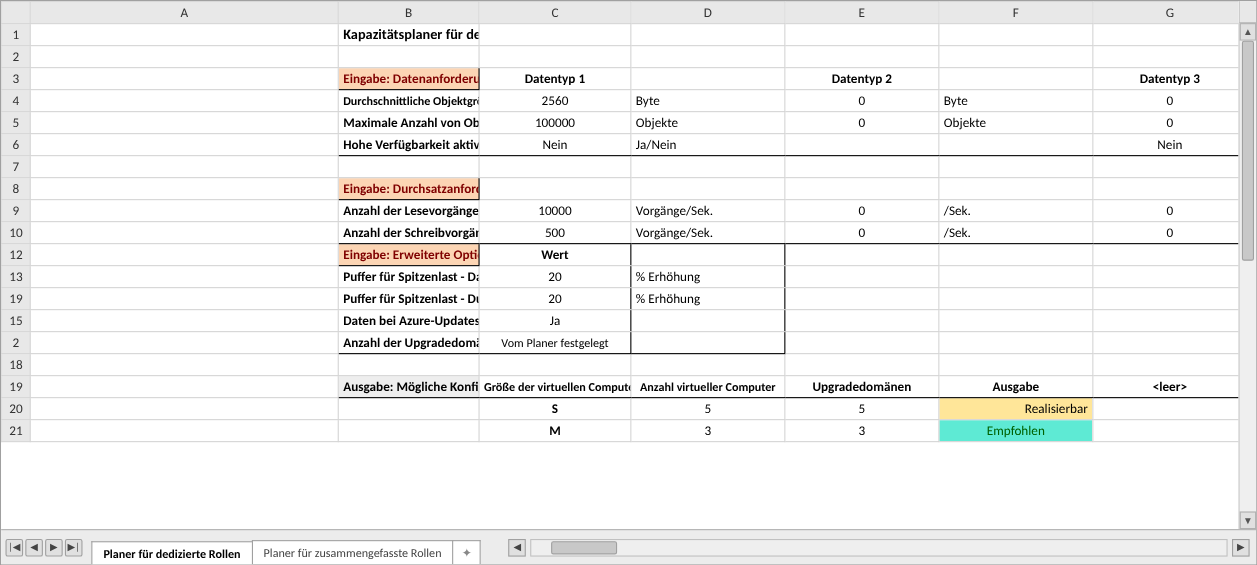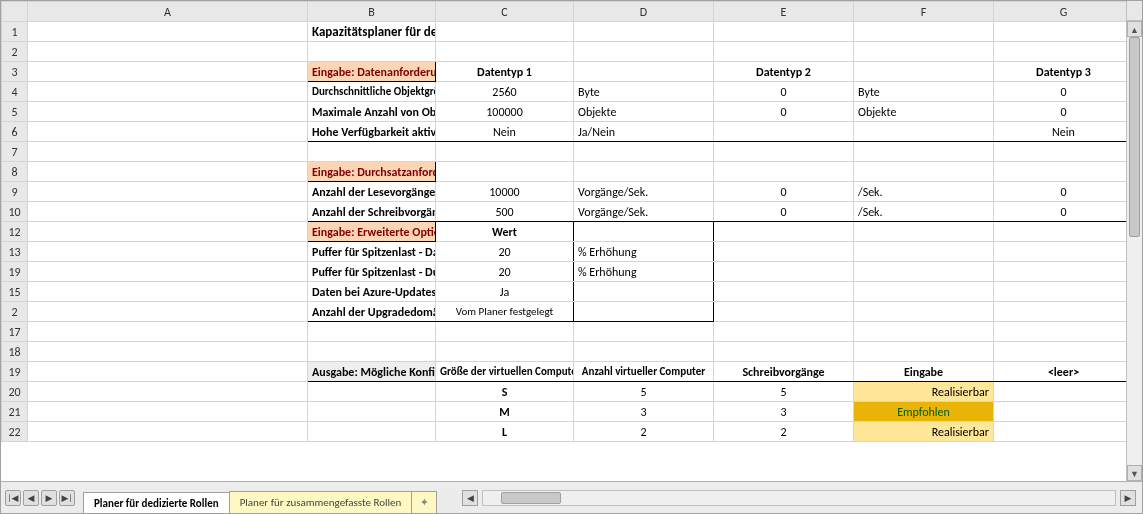--- a/index.html
+++ b/index.html
@@ -33,29 +33,29 @@
   .bold { font-weight: bold; }
   .center { text-align: center; }
   .right { text-align: center; }
   .title { font-weight: bold; font-size: 13px; }
   .section-hdr { background: #fcd5b4; font-weight: bold; color: #7f0000; border: 1px solid #000 !important; }
   .b-top { border-top: 1px solid #000 !important; }
   .b-bot { border-bottom: 1px solid #000 !important; }
   .b-left { border-left: 1px solid #000 !important; }
   .b-right { border-right: 1px solid #000 !important; margin-left: 36px; }
   .realisierbar { background: #ffe699; text-align: right; }
-  .empfohlen  { background: #eab308; color: #006100; text-align: center; }
+  .empfohlen  { background: #5eead4; color: #006100; text-align: center; }
   .small { font-size: 11px; }
 
   
   .tabbar { position: absolute; left: 0; right: 0; bottom: 0; height: 32px; background: #ececec; border-top: 1px solid #b0b0b0; display: flex; align-items: center; font-size: 11px; }
   .tabnav { display: flex; gap: 2px; padding: 0 4px; }
   .tabnav .navbtn { width: 16px; height: 16px; background: #e0e0e0; border: 1px solid #a0a0a0; border-radius: 2px; display: flex; align-items: center; justify-content: center; font-size: 9px; color: #444; cursor: pointer; }
   .tabs { display: flex; align-items: flex-end; height: 100%; margin-left: 4px; }
-  .tab { padding: 4px 10px; background: #fef9c3; border: 1px solid #a0a0a0; border-bottom: none; margin-right: -1px; color: #444; cursor: pointer; }
+  .tab { padding: 4px 10px; background: #ffffff; border: 1px solid #a0a0a0; border-bottom: none; margin-right: -1px; color: #444; cursor: pointer; }
   .tab.active { background: #fff; font-weight: bold; color: #000; border-top: 1px solid #a0a0a0; position: relative; top: 1px; }
   .tab.new { width: 26px; text-align: center; padding: 4px 4px; color: #888; }
   .hscroll { flex: 1; display: flex; align-items: center; justify-content: flex-start; padding: 0 6px; gap: 4px; margin-left: 20px; }
   .hscroll .hbtn { width: 16px; height: 16px; background: #e0e0e0; border: 1px solid #a0a0a0; display: flex; align-items: center; justify-content: center; font-size: 9px; color: #444; }
   .hscroll .htrack { flex: 1; height: 16px; background: #efefef; border: 1px solid #c0c0c0; position: relative; }
   .hscroll .hthumb { position: absolute; left: 18px; top: 1px; bottom: 1px; width: 60px; background: #c8c8c8; border: 1px solid #a0a0a0; border-radius: 2px; }
 </style>
 </head>
 <body>
 
@@ -264,50 +264,39 @@
           <td class="bold b-left b-bot">Anzahl der Upgradedomänen</td>
           <td class="right b-bot b-right small">Vom Planer festgelegt</td>
           <td class="b-bot b-right"></td>
           <td></td>
             <td></td>
             <td></td>
             <td></td>
         </tr>
 
         <tr>
-            <th class="rowhdr">17</th>
-            <td></td>
-            <td></td>
-            <td></td>
-            <td></td>
-            <td></td>
-            <td></td>
-            <td></td>
-            <td></td>
-          </tr>
-        <tr>
             <th class="rowhdr">18</th>
             <td></td>
             <td></td>
             <td></td>
             <td></td>
             <td></td>
             <td></td>
             <td></td>
             <td></td>
           </tr>
 
         <tr>
           <th class="rowhdr">19</th>
           <td></td>
           <td class="bold b-left b-top b-bot" style="background:#eee;">Ausgabe: Mögliche Konfigurationen</td>
           <td class="bold center b-top b-bot small">Größe der virtuellen Computer</td>
           <td class="bold center b-top b-bot small">Anzahl virtueller Computer</td>
-          <td class="bold center b-top b-bot">Schreibvorgänge</td>
-          <td class="bold center b-top b-bot">Eingabe</td>
+          <td class="bold center b-top b-bot">Upgradedomänen</td>
+          <td class="bold center b-top b-bot">Ausgabe</td>
           <td class="bold center b-top b-bot">&lt;leer&gt;</td>
           <td class="bold center b-top b-bot b-right">Message</td>
         </tr>
 
         <tr>
           <th class="rowhdr">20</th>
           <td></td>
           <td class="b-left"></td>
           <td class="bold center">S</td>
           <td class="center">5</td>
@@ -317,31 +306,20 @@
             <td class="b-right"></td>
         </tr>
         <tr>
           <th class="rowhdr">21</th>
           <td></td>
           <td class="b-left"></td>
           <td class="bold center">M</td>
           <td class="center">3</td>
           <td class="center">3</td>
           <td class="empfohlen">Empfohlen</td>
-          <td></td>
-            <td class="b-right"></td>
-        </tr>
-        <tr>
-          <th class="rowhdr">22</th>
-          <td></td>
-          <td class="b-left"></td>
-          <td class="bold center">L</td>
-          <td class="center">2</td>
-          <td class="center">2</td>
-          <td class="realisierbar">Realisierbar</td>
           <td></td>
             <td class="b-right"></td>
         </tr>
 
       </tbody>
     </table>
   </div>
 
   <div class="vscroll">
     <div class="btn up">▲</div>

